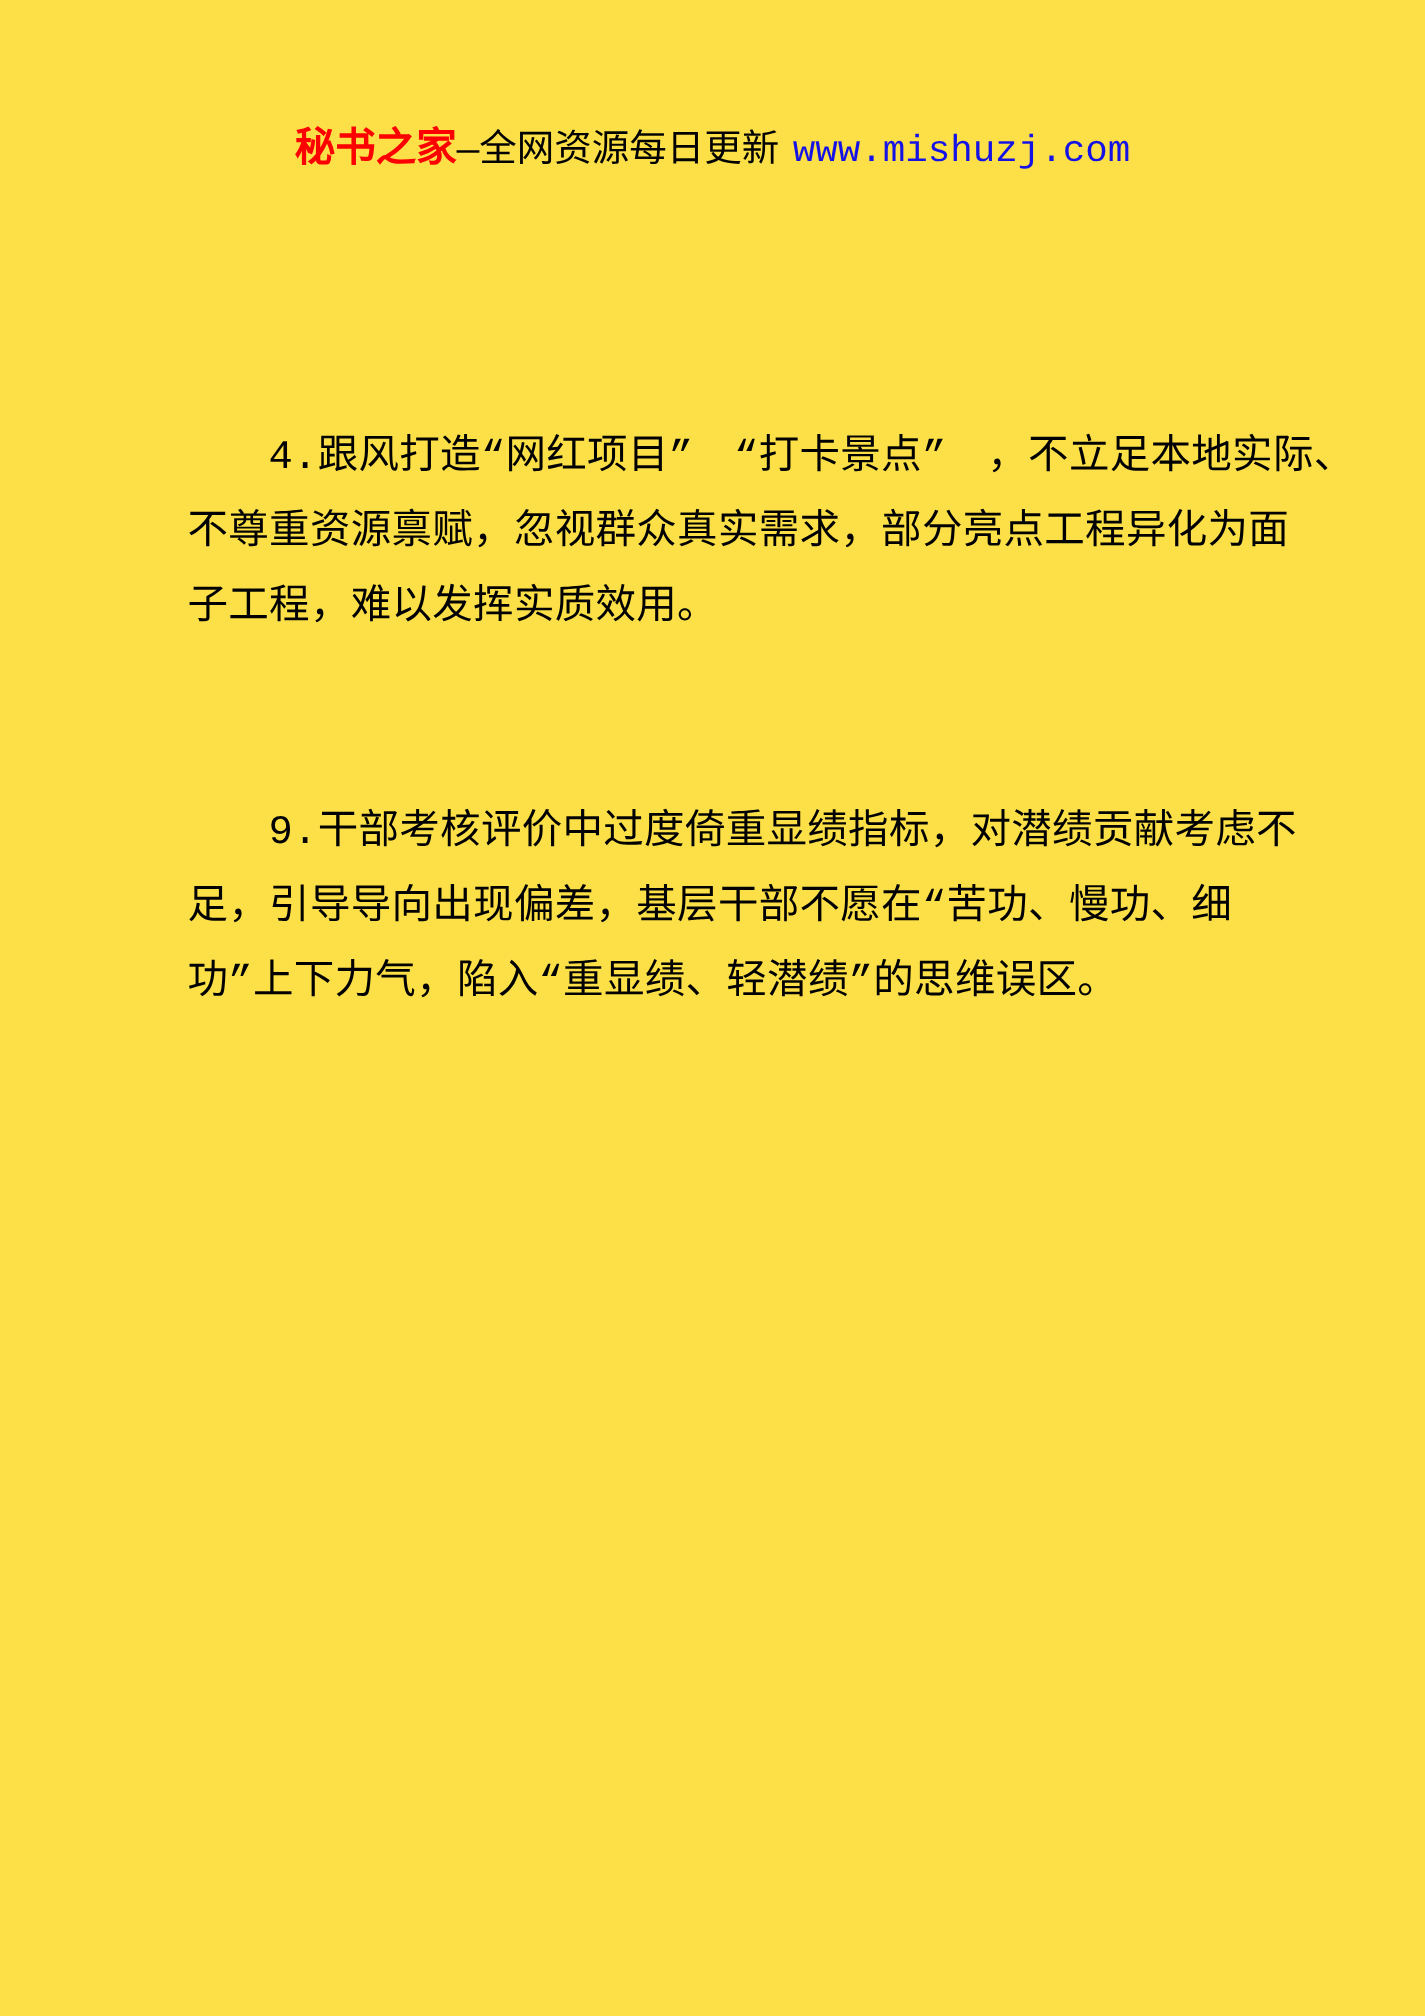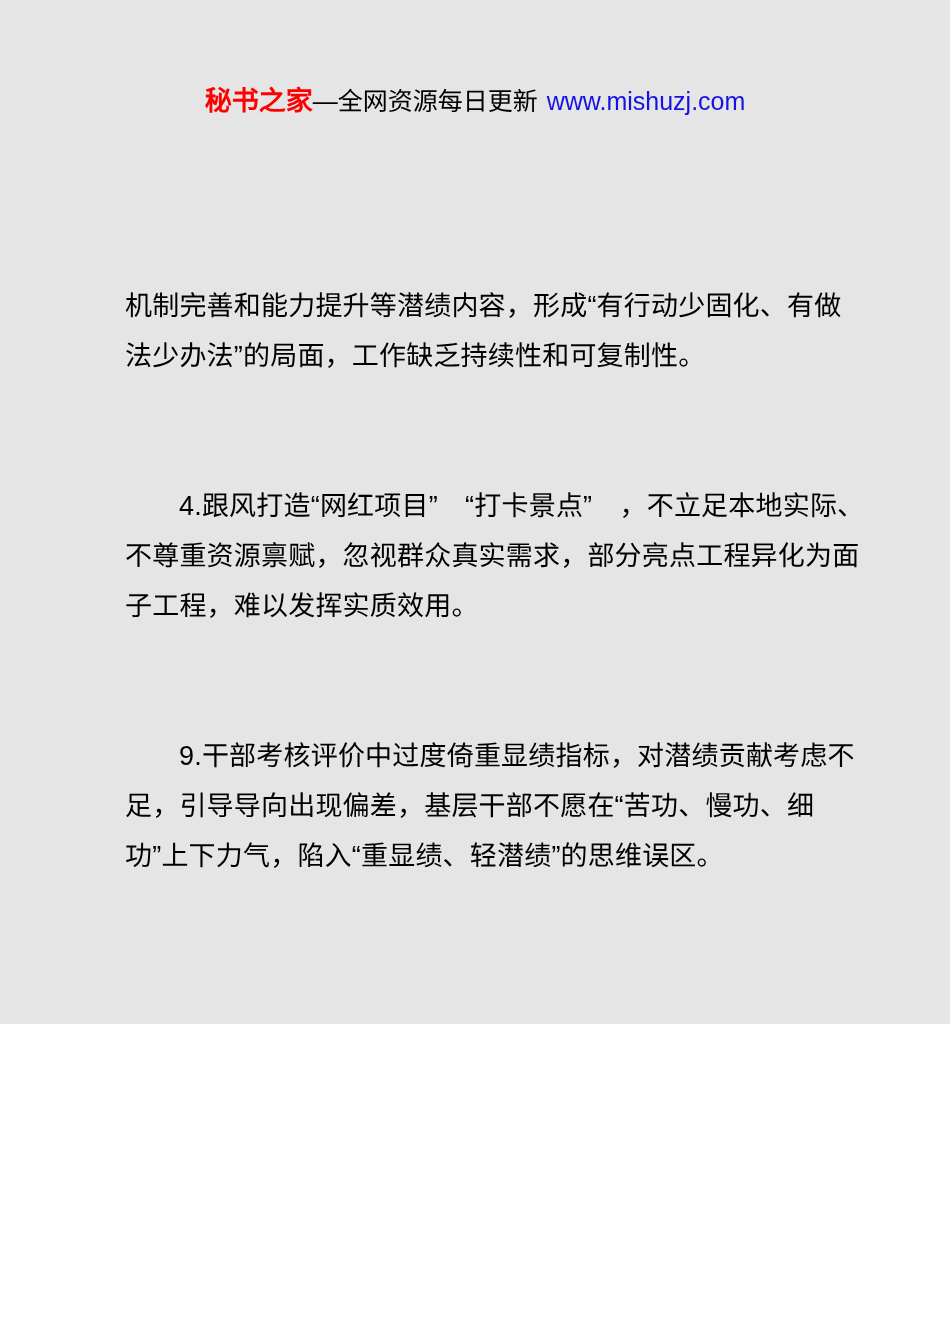--- a/index.html
+++ b/index.html
@@ -1,22 +1,22 @@
 <!DOCTYPE html>
 <html lang="zh-CN"><head>
 <meta charset="utf-8">
 <style>
   html, body { margin: 0; padding: 0; background: #ffffff; }
   .page {
     position: relative;
     width: 950px;
-    height: 1024px;
-    background: #e5e5e5;
+    height: 1344px;
+    background: #fde047;
     overflow: hidden;
-    font-family: Liberation Sans, sans-serif;
+    font-family: Liberation Mono, monospace;
     color: #000000;
   }
   .header {
     position: absolute;
     top: 86px;
     left: 0;
     width: 100%;
     text-align: center;
     font-size: 25px;
     line-height: 30px;
@@ -52,22 +52,20 @@
 </head>
 <body>
 
 <div class="page">
 
   <div class="header">
     <span class="site-name">秘书之家</span><span class="tagline">—全网资源每日更新</span><span class="site-url">www.mishuzj.com</span>
   </div>
 
   <div class="content">
-    <p class="para">机制完善和能力提升等潜绩内容，形成“有行动少固化、有做
-法少办法”的局面，工作缺乏持续性和可复制性。</p>
     <p class="para indent">4.跟风打造“网红项目”　“打卡景点”　，不立足本地实际、
 不尊重资源禀赋，忽视群众真实需求，部分亮点工程异化为面
 子工程，难以发挥实质效用。</p>
     <p class="para indent">9.干部考核评价中过度倚重显绩指标，对潜绩贡献考虑不
 足，引导导向出现偏差，基层干部不愿在“苦功、慢功、细
 功”上下力气，陷入“重显绩、轻潜绩”的思维误区。</p>
     
     
     
   </div>

